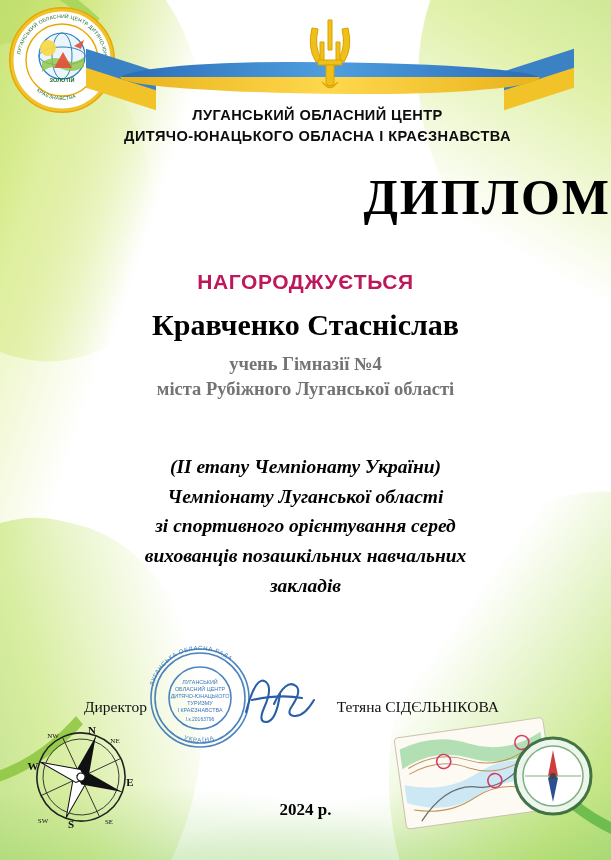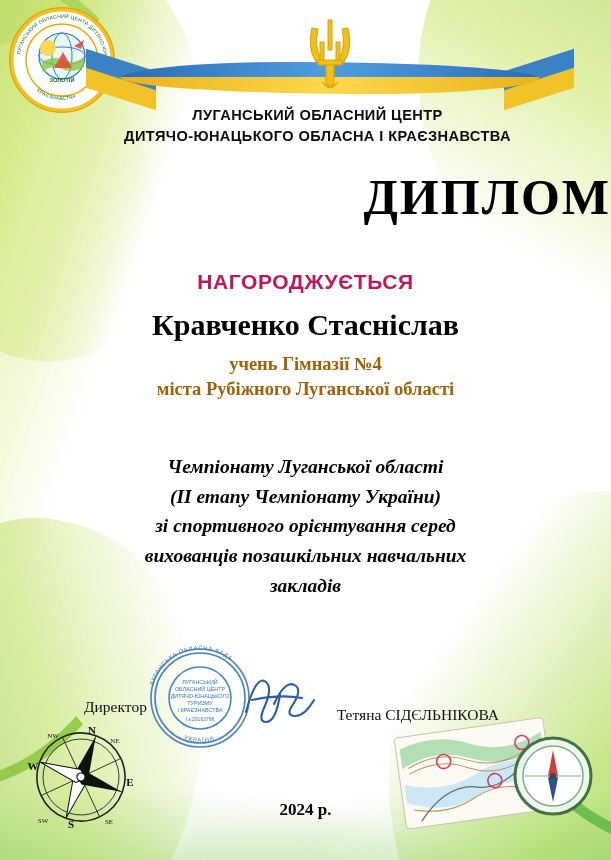--- a/index.html
+++ b/index.html
@@ -147,21 +147,21 @@
     font-size: 30px;
     color: #000;
   }
   .school {
     position: absolute; left: 0; right: 0; top: 352px;
     text-align: center;
     font-family: "Liberation Serif", serif;
     font-weight: bold;
     font-size: 18.5px;
     line-height: 1.35;
-    color: #a16207;
+    color: #737373;
   }
   .role {
     position: absolute; left: 0; right: 0; top: 424px;
     text-align: center;
     font-family: "Liberation Serif", serif;
     font-style: italic;
     font-weight: bold;
     font-size: 20px;
     color: #000;
   }
@@ -178,21 +178,21 @@
   .event div { white-space: nowrap; }
 
   
   .sign-row {
     position: absolute; left: 0; right: 0; top: 698px;
     font-family: "Liberation Serif", serif;
     font-size: 15.5px;
     color: #111;
   }
   .sign-left  { position: absolute; left: 84px;  top: 0; }
-  .sign-right { position: absolute; right: 112px; top: 8px; }
+  .sign-right { position: absolute; right: 112px; top: 0; }
 
   .blue-stamp {
     position: absolute; left: 140px; top: 640px; width: 120px; height: 112px;
     color: #2f6fb5;
   }
   .signature-scribble {
     position: absolute; left: 238px; top: 660px; width: 90px; height: 70px;
     color: #2a5fa8;
   }
 
@@ -299,22 +299,22 @@
 
   <div class="name">Кравченко Стасніслав</div>
 
   <div class="school">
     <div>учень  Гімназії №4</div>
     <div>міста Рубіжного Луганської області</div>
   </div>
 
 
   <div class="event">
+    <div>(ІІ етапу Чемпіонату України)</div>
     <div>Чемпіонату Луганської області</div>
-    <div>(ІІ етапу Чемпіонату України)</div>
     <div>зі спортивного орієнтування серед</div>
     <div>вихованців позашкільних навчальних</div>
     <div>закладів</div>
   </div>
 
   <div class="blue-stamp">
     <svg viewBox="0 0 120 112" width="120" height="112" aria-hidden="true">
       <defs>
         <path id="ringTop" d="M 12,58 A 48,48 0 0 1 108,58"></path>
         <path id="ringBot" d="M 16,58 A 44,44 0 0 0 104,58"></path>

